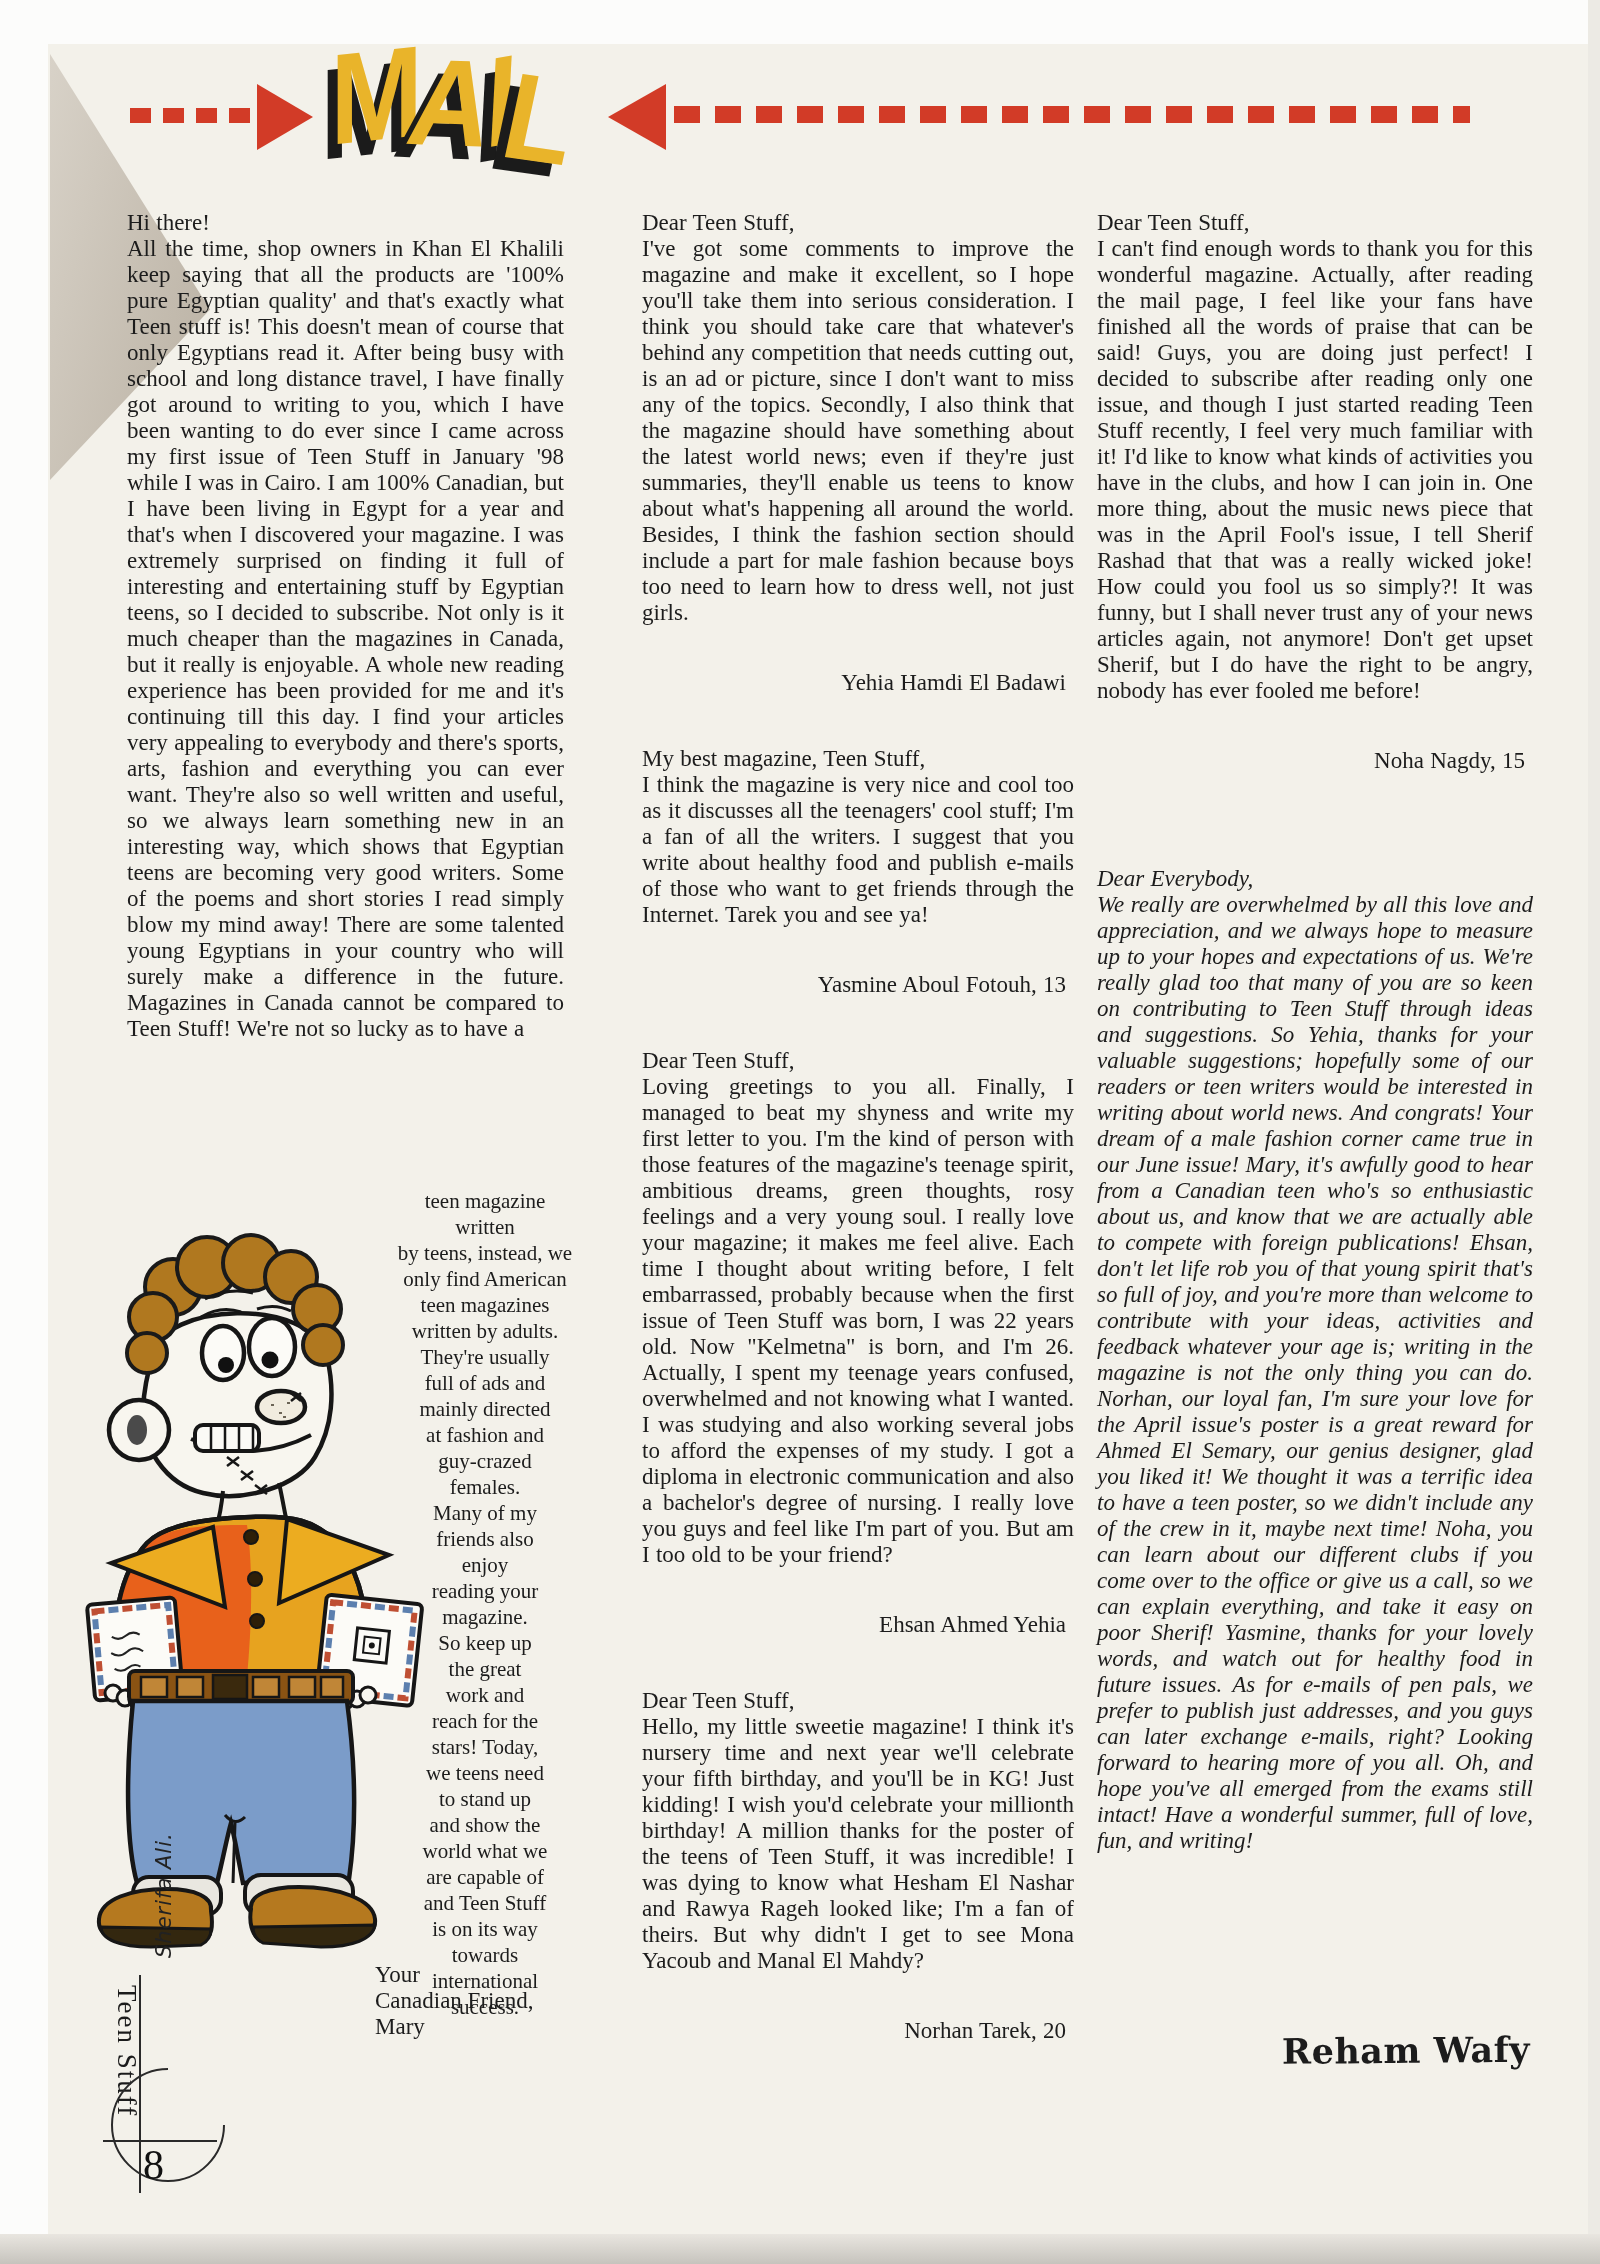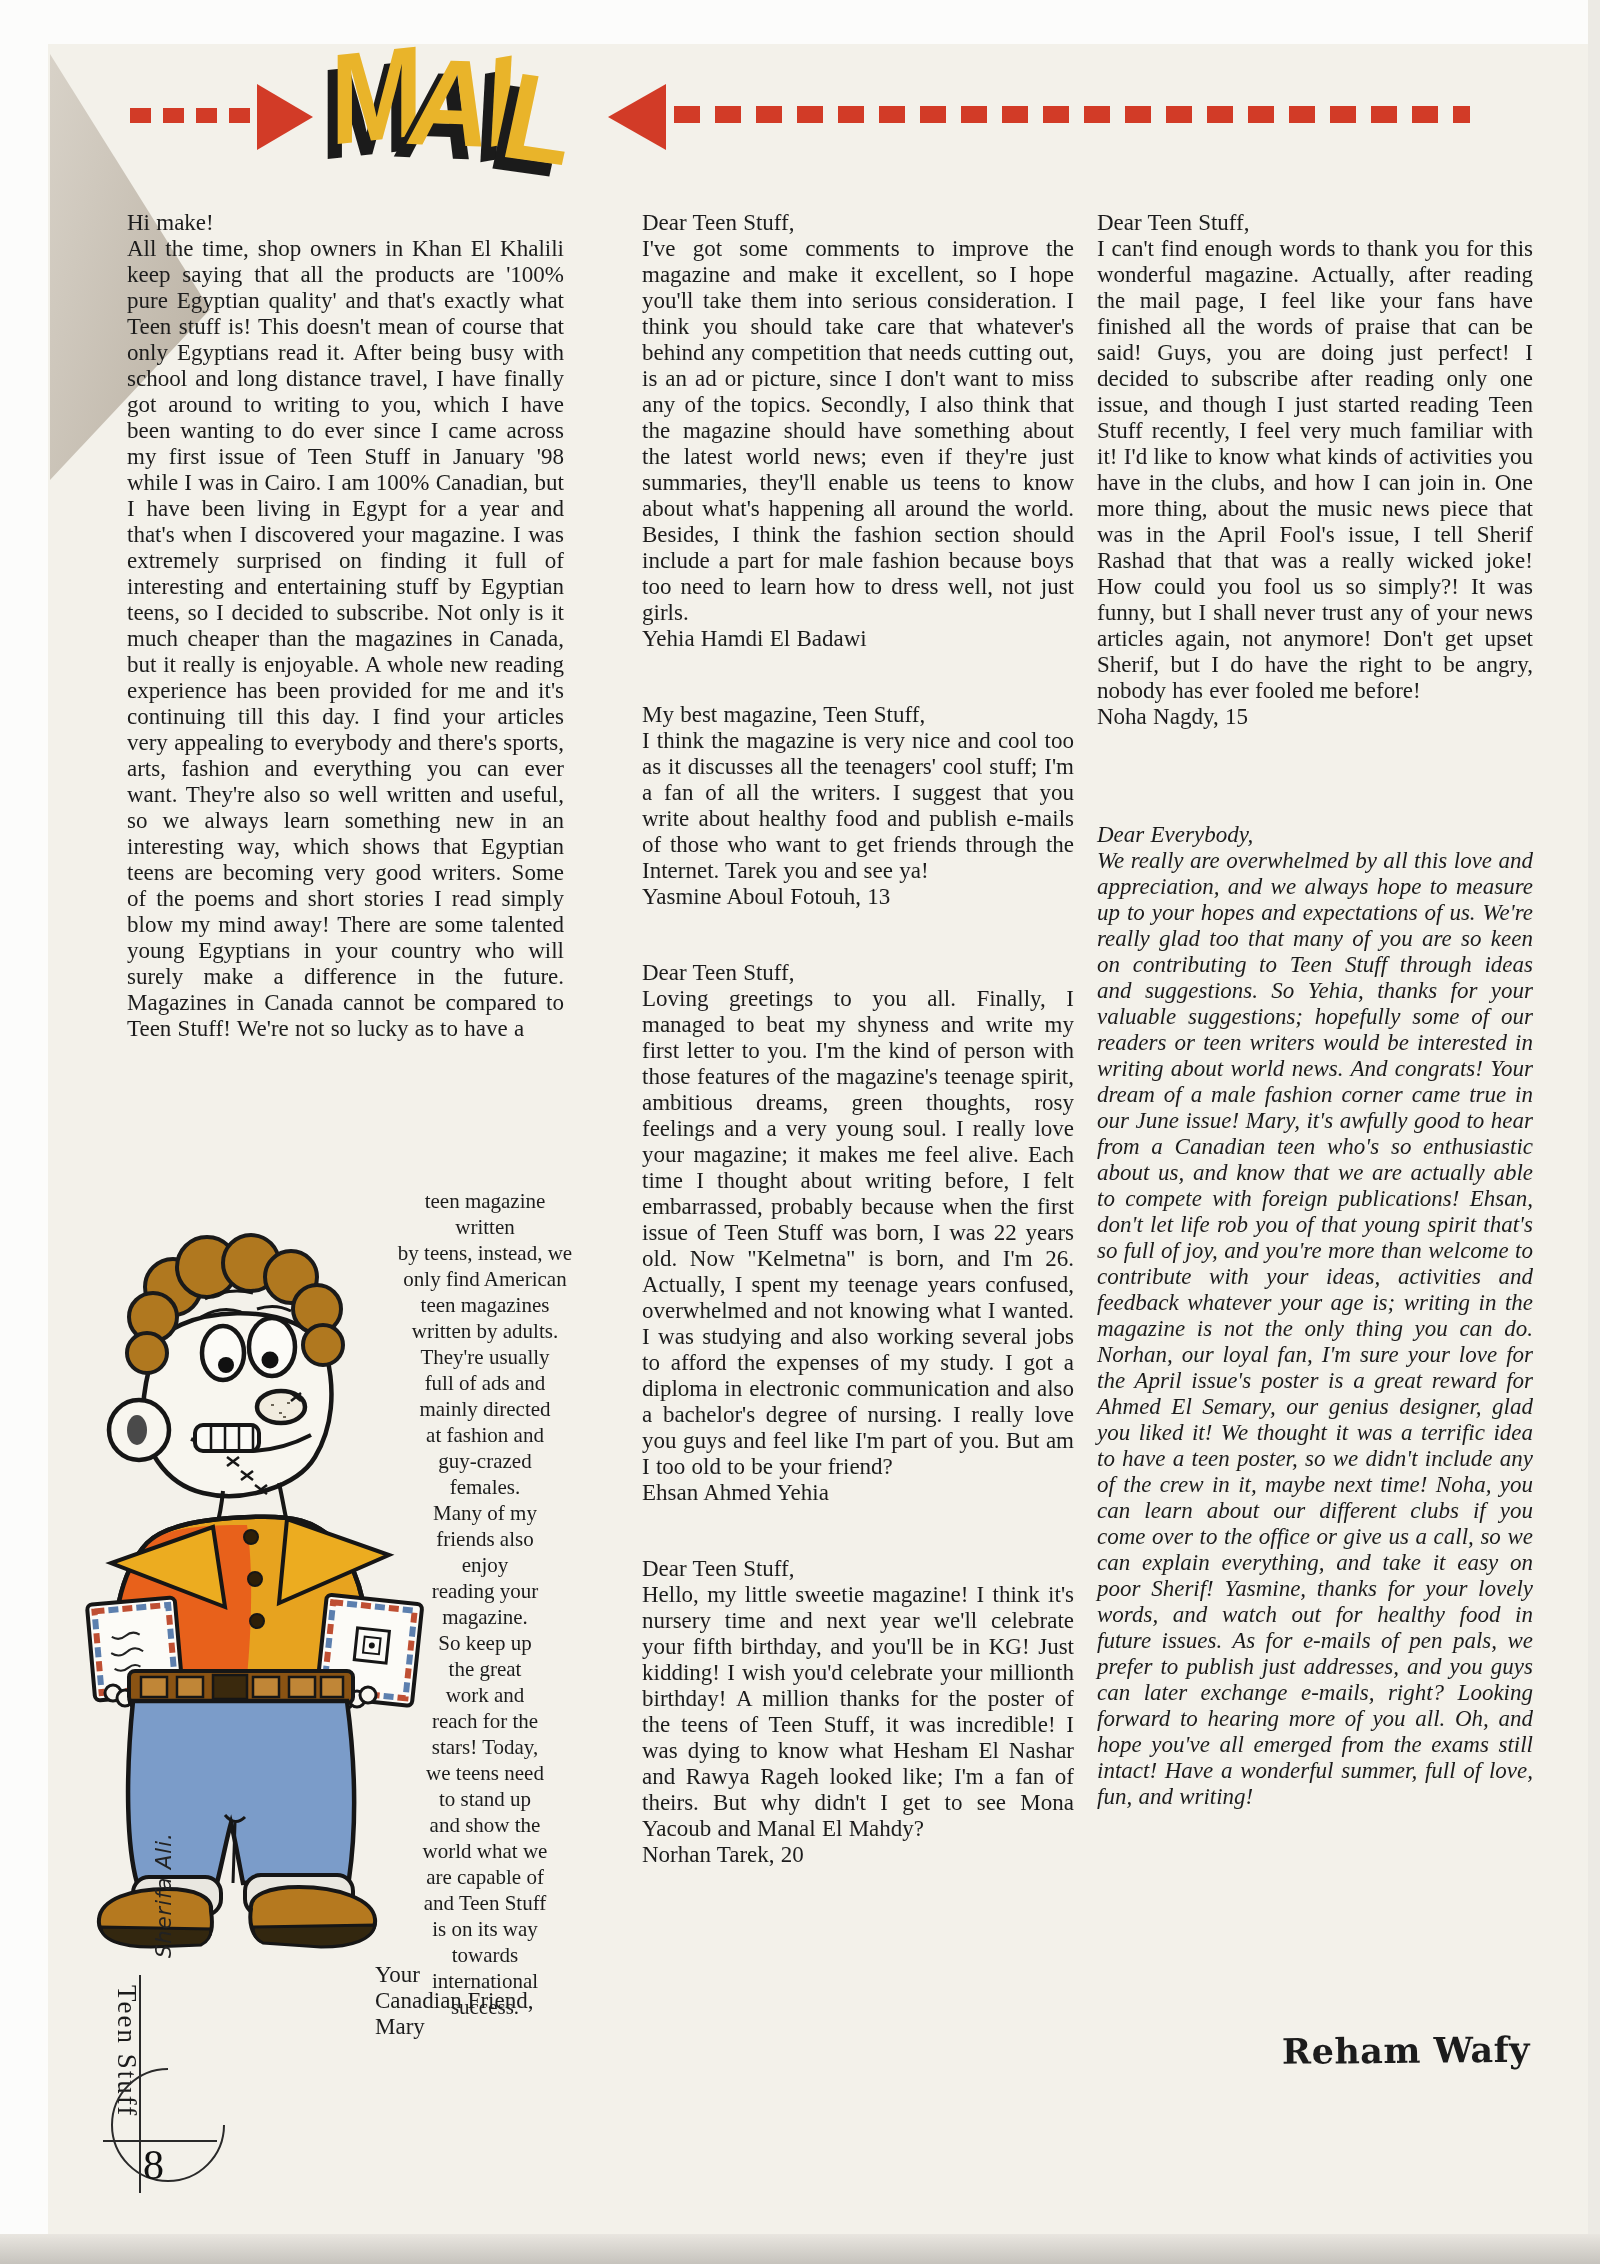--- a/index.html
+++ b/index.html
@@ -32,21 +32,21 @@
 
   
   .col{position:absolute;top:210px;font-size:23px;line-height:26px;text-align:justify;word-spacing:0.5px;}
   #col1{left:127px;width:437px;}
   #col2{left:642px;width:432px;}
   #col3{left:1097px;width:436px;}
   .letter{margin:0;}
   #col2 .letter + .letter{margin-top:50px;}
   #col3 .letter + .letter{margin-top:92px;}
   .sal,.body,.sig{margin:0;}
-  .sig{text-align:left;padding-right:8px;}
+  .sig{text-align:right;padding-right:8px;margin-top:44px;}
   .reply{font-style:italic;}
   .wrapped-block{position:absolute;left:397px;top:1188px;width:176px;font-size:21px;line-height:26px;
       text-align:center;white-space:pre-line;}
   .closing-block{position:absolute;left:375px;top:1962px;width:196px;font-size:23px;line-height:26px;
       white-space:pre-line;}
   .editor-sig{position:absolute;left:1230px;top:2030px;width:300px;text-align:right;
       font-family:"DejaVu Serif", serif;font-weight:bold;font-size:35px;letter-spacing:0.5px;transform:rotate(-0.5deg);}
 
   
   .cartoon{position:absolute;left:55px;top:1225px;width:370px;height:740px;}
@@ -72,21 +72,21 @@
     <span class="lm">M</span>
     <span class="la">A</span>
     <span class="li">I</span>
     <span class="ll">L</span>
   </div>
   <div class="head-left"></div>
   <div class="dash-right"></div>
 
   <div class="col" id="col1">
     <div class="letter">
-      <p class="sal">Hi make!</p>
+      <p class="sal">Hi there!</p>
       <p class="body">All the time, shop owners in Khan El Khalili keep saying that all the products are '100% pure Egyptian quality' and that's exactly what Teen stuff is! This doesn't mean of course that only Egyptians read it. After being busy with school and long distance travel, I have finally got around to writing to you, which I have been wanting to do ever since I came across my first issue of Teen Stuff in January '98 while I was in Cairo. I am 100% Canadian, but I have been living in Egypt for a year and that's when I discovered your magazine. I was extremely surprised on finding it full of interesting and entertaining stuff by Egyptian teens, so I decided to subscribe. Not only is it much cheaper than the magazines in Canada, but it really is enjoyable. A whole new reading experience has been provided for me and it's continuing till this day. I find your articles very appealing to everybody and there's sports, arts, fashion and everything you can ever want. They're also so well written and useful, so we always learn something new in an interesting way, which shows that Egyptian teens are becoming very good writers. Some of the poems and short stories I read simply blow my mind away! There are some talented young Egyptians in your country who will surely make a difference in the future. Magazines in Canada cannot be compared to Teen Stuff! We're not so lucky as to have a</p>
     </div>
   </div>
   <div class="wrapped-block">teen magazine written
 by teens, instead, we
 only find American
 teen magazines
 written by adults.
 They're usually
 full of ads and

